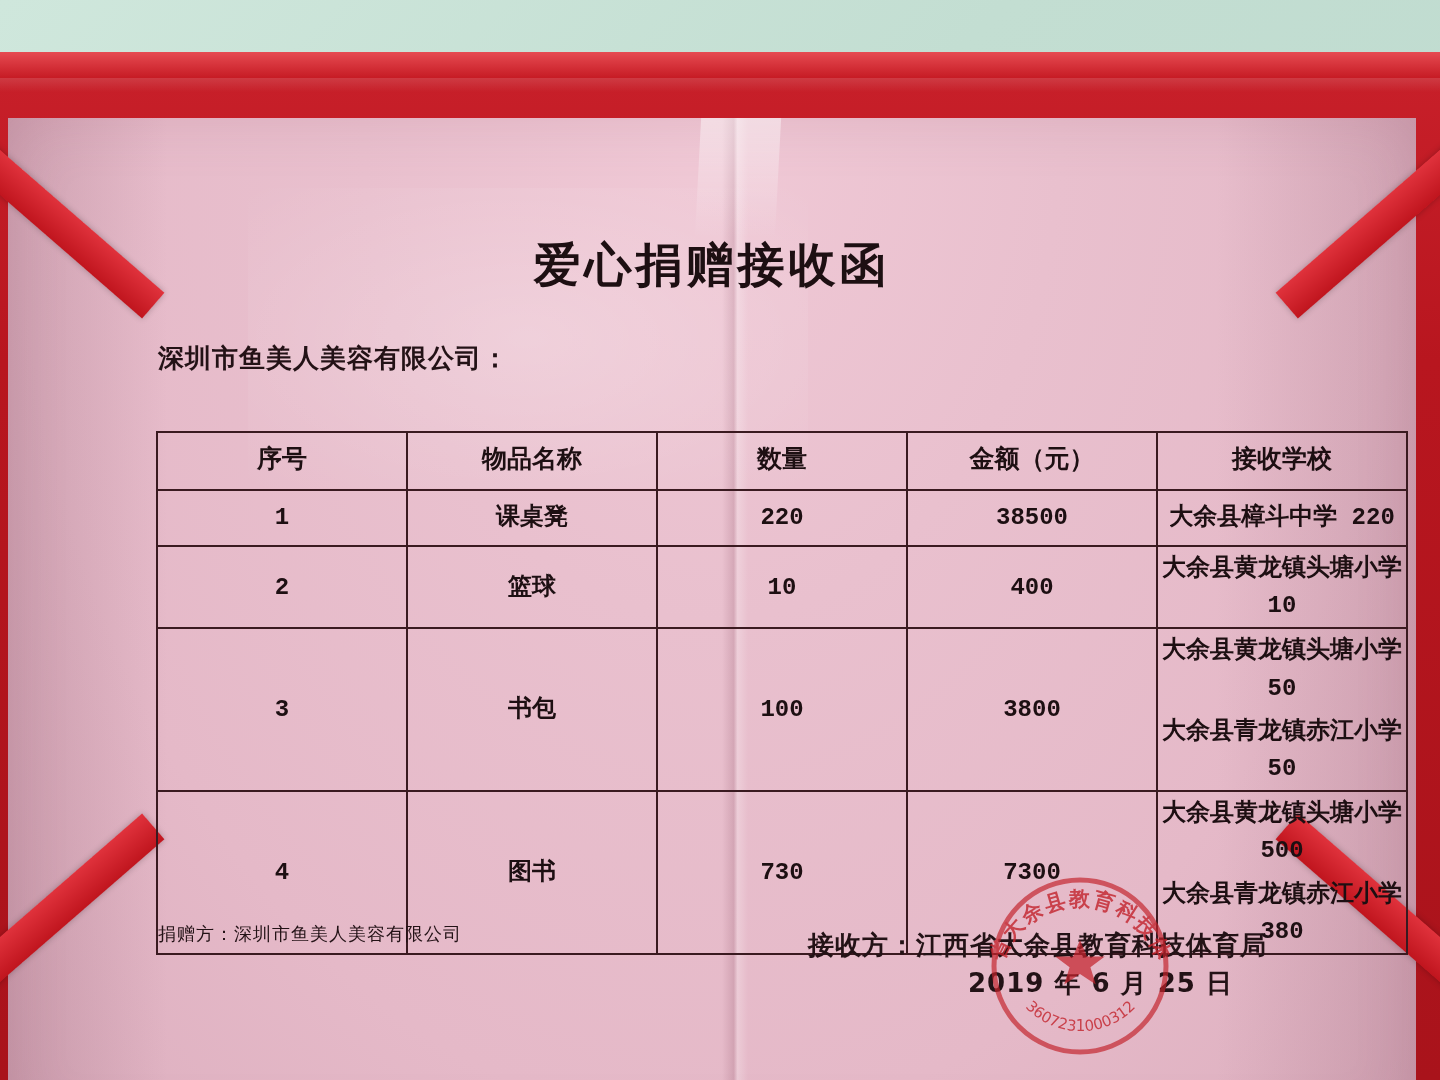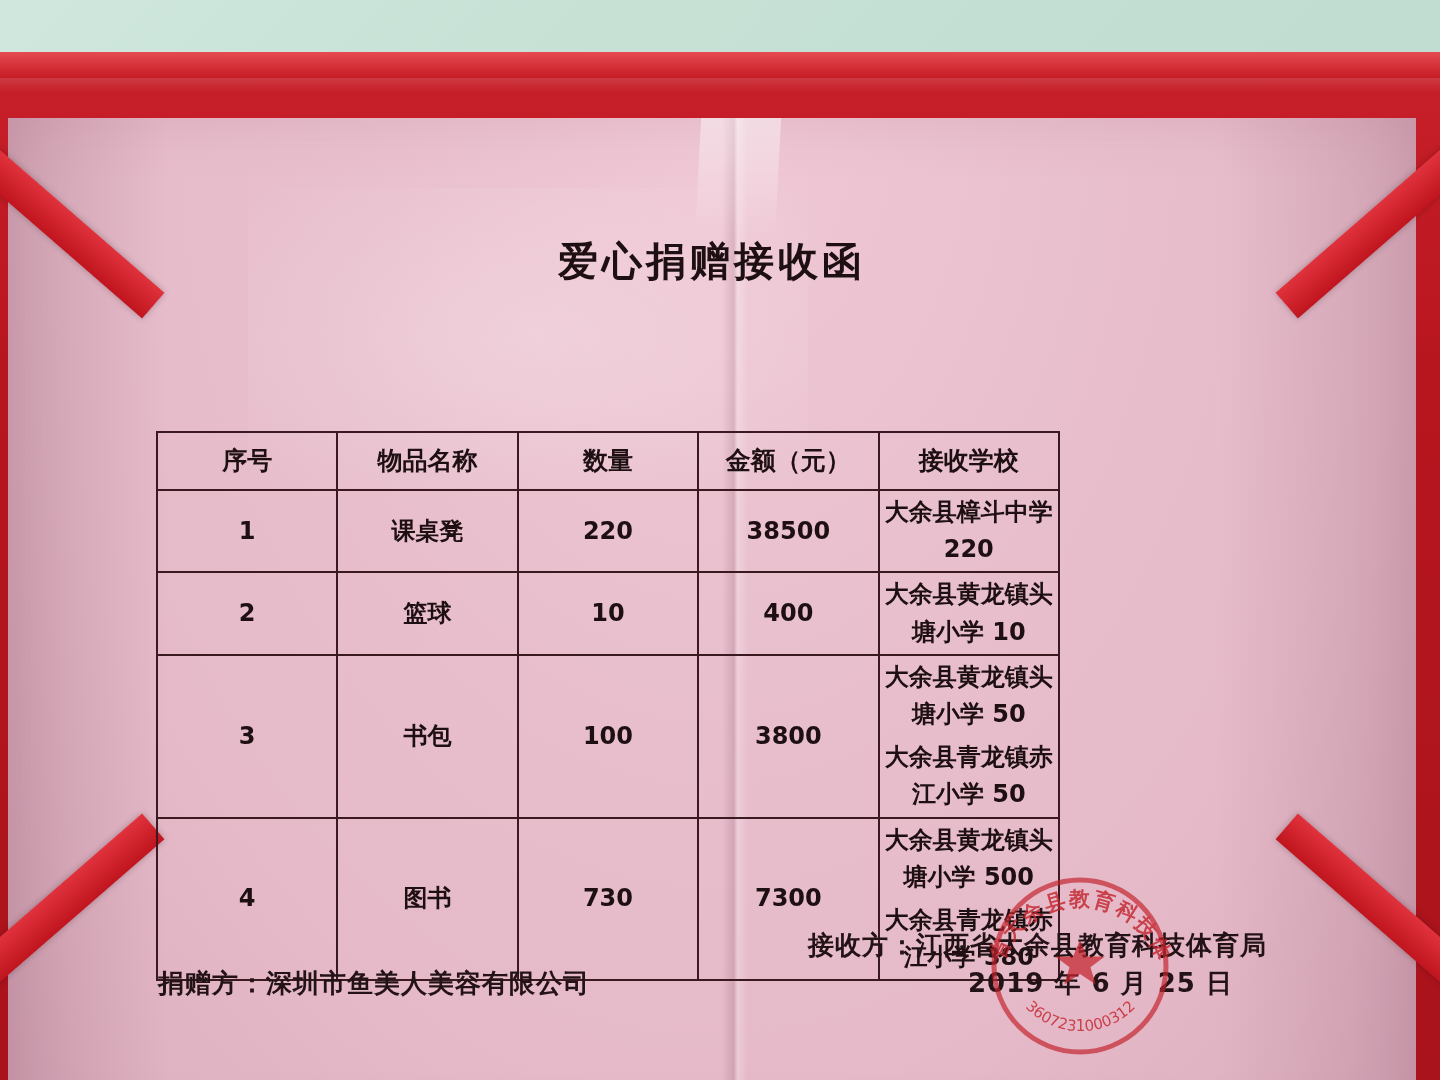--- a/index.html
+++ b/index.html
@@ -105,21 +105,21 @@
     color: #231216;
     font-family: "DejaVu Sans", "Liberation Sans", sans-serif;
   }
 
   .title {
     position: absolute;
     top: 168px;
     left: 0;
     width: 1408px;
     text-align: center;
-    font-size: 40px;
+    font-size: 47px;
     font-weight: bold;
     letter-spacing: 4px;
     color: #1d0f12;
   }
 
   .addressee {
     position: absolute;
     top: 275px;
     left: 150px;
     font-size: 26px;
@@ -133,25 +133,26 @@
     left: 200px;
     font-size: 26px;
     font-weight: bold;
     letter-spacing: 1px;
   }
 
   table.items {
     position: absolute;
     top: 365px;
     left: 148px;
-    width: 904px;
+    width: 1252px;
     border-collapse: collapse;
     table-layout: fixed;
     font-size: 24px;
     color: #1d0f12;
+    font-family: Liberation Mono, monospace;
   }
   table.items td, table.items th {
     border: 2px solid #3a1a20;
     text-align: center;
     font-weight: bold;
     padding: 0;
     line-height: 1.55;
   }
   table.items thead th { height: 56px; font-size: 25px; }
   td.c-seq { width: 110px; }
@@ -163,24 +164,24 @@
   tr.r1 td { height: 54px; }
   tr.r2 td { height: 54px; }
   tr.r3 td { height: 110px; }
   tr.r4 td { height: 112px; }
   tr.rt td { height: 56px; }
 
   .school-lines div { padding: 3px 4px; }
 
   .donor {
     position: absolute;
-    top: 900px;
+    top: 856px;
     left: 150px;
-    font-size: 26px;
-    font-weight: bold;
+    font-size: 18px;
+    font-weight: normal;
     letter-spacing: 1px;
   }
   .receiver {
     position: absolute;
     top: 862px;
     left: 800px;
     font-size: 26px;
     font-weight: bold;
     letter-spacing: 1px;
   }
@@ -245,20 +246,21 @@
     <div class="ribbon tl"></div>
     <div class="ribbon tr"></div>
     <div class="ribbon bl"></div>
     <div class="ribbon br"></div>
   </div>
 
   <div class="doc">
 
     <div class="title">爱心捐赠接收函</div>
 
+    <div class="addressee">深圳市鱼美人美容有限公司：</div>
 
 
     <table class="items">
       <thead>
         <tr>
           <th class="c-seq">序号</th>
           <th class="c-name">物品名称</th>
           <th class="c-qty">数量</th>
           <th class="c-amt">金额（元）</th>
           <th class="c-school">接收学校</th>

